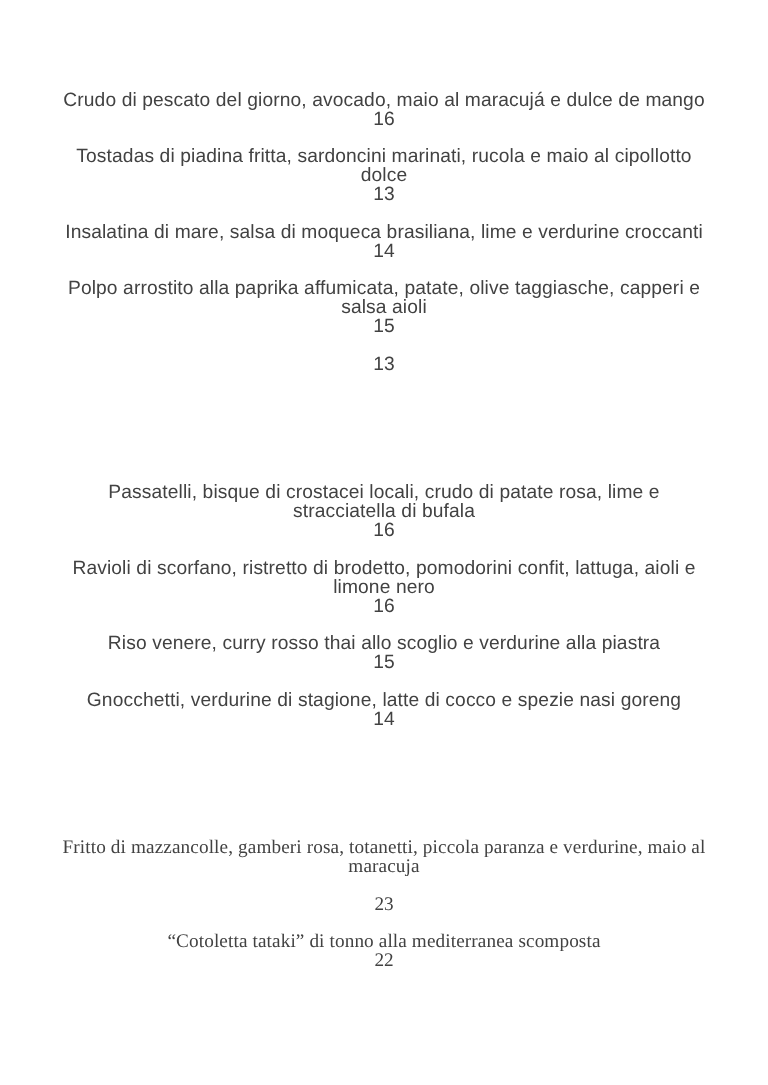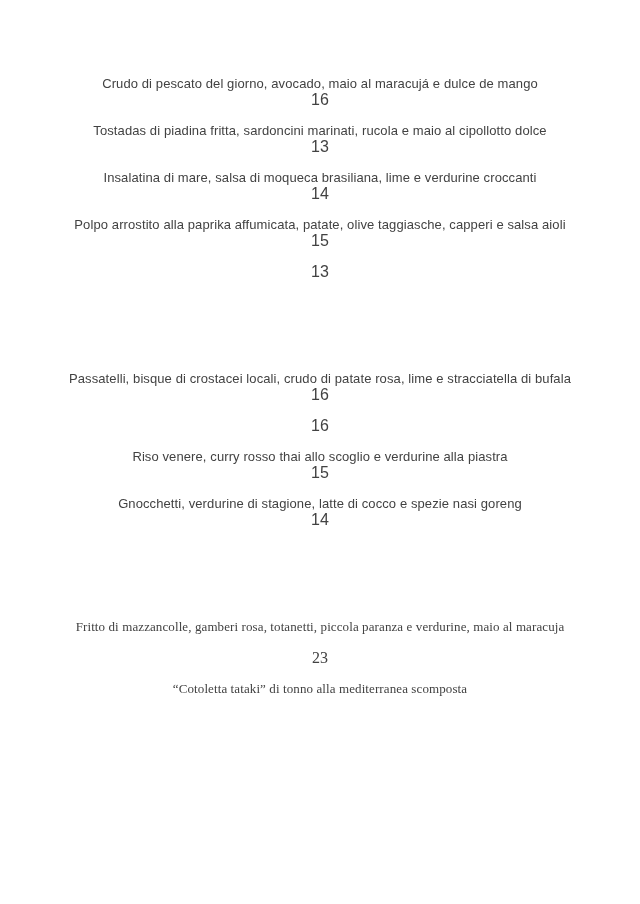--- a/index.html
+++ b/index.html
@@ -25,21 +25,21 @@
     margin-bottom: 16px;
     font-family: Liberation Serif, serif;
   }
   .menu-item {
     margin-bottom: 15px;
     text-align: center;
   }
   .dish-name {
     max-width: 538px;
     margin: 0 auto;
-    font-size: 13px;
+    font-size: 16px;
     line-height: 16px;
     letter-spacing: 0.1px;
   }
   .dish-price {
     font-size: 16px;
     line-height: 16px;
   }
 </style>
 </head>
 <body>
@@ -67,20 +67,21 @@
       <div class="dish-price">13</div>
     </div>
   </div>
 
   <div class="menu-section">
     <div class="menu-item">
       <div class="dish-name">Passatelli, bisque di crostacei locali, crudo di patate rosa, lime e stracciatella di bufala</div>
       <div class="dish-price">16</div>
     </div>
     <div class="menu-item">
+      <div class="dish-name">Ravioli di scorfano, ristretto di brodetto, pomodorini confit, lattuga, aioli e limone nero</div>
       <div class="dish-price">16</div>
     </div>
     <div class="menu-item">
       <div class="dish-name">Riso venere, curry rosso thai allo scoglio e verdurine alla piastra</div>
       <div class="dish-price">15</div>
     </div>
     <div class="menu-item">
       <div class="dish-name">Gnocchetti, verdurine di stagione, latte di cocco e spezie nasi goreng</div>
       <div class="dish-price">14</div>
     </div>
@@ -88,16 +89,17 @@
 
   <div class="menu-section">
     <div class="menu-item">
       <div class="dish-name">Fritto di mazzancolle, gamberi rosa, totanetti, piccola paranza e verdurine, maio al maracuja</div>
     </div>
     <div class="menu-item">
       <div class="dish-price">23</div>
     </div>
     <div class="menu-item">
       <div class="dish-name">“Cotoletta tataki” di tonno alla mediterranea scomposta</div>
+      <div class="dish-price">22</div>
     </div>
   </div>
 
 </div>
 
 </body></html>

